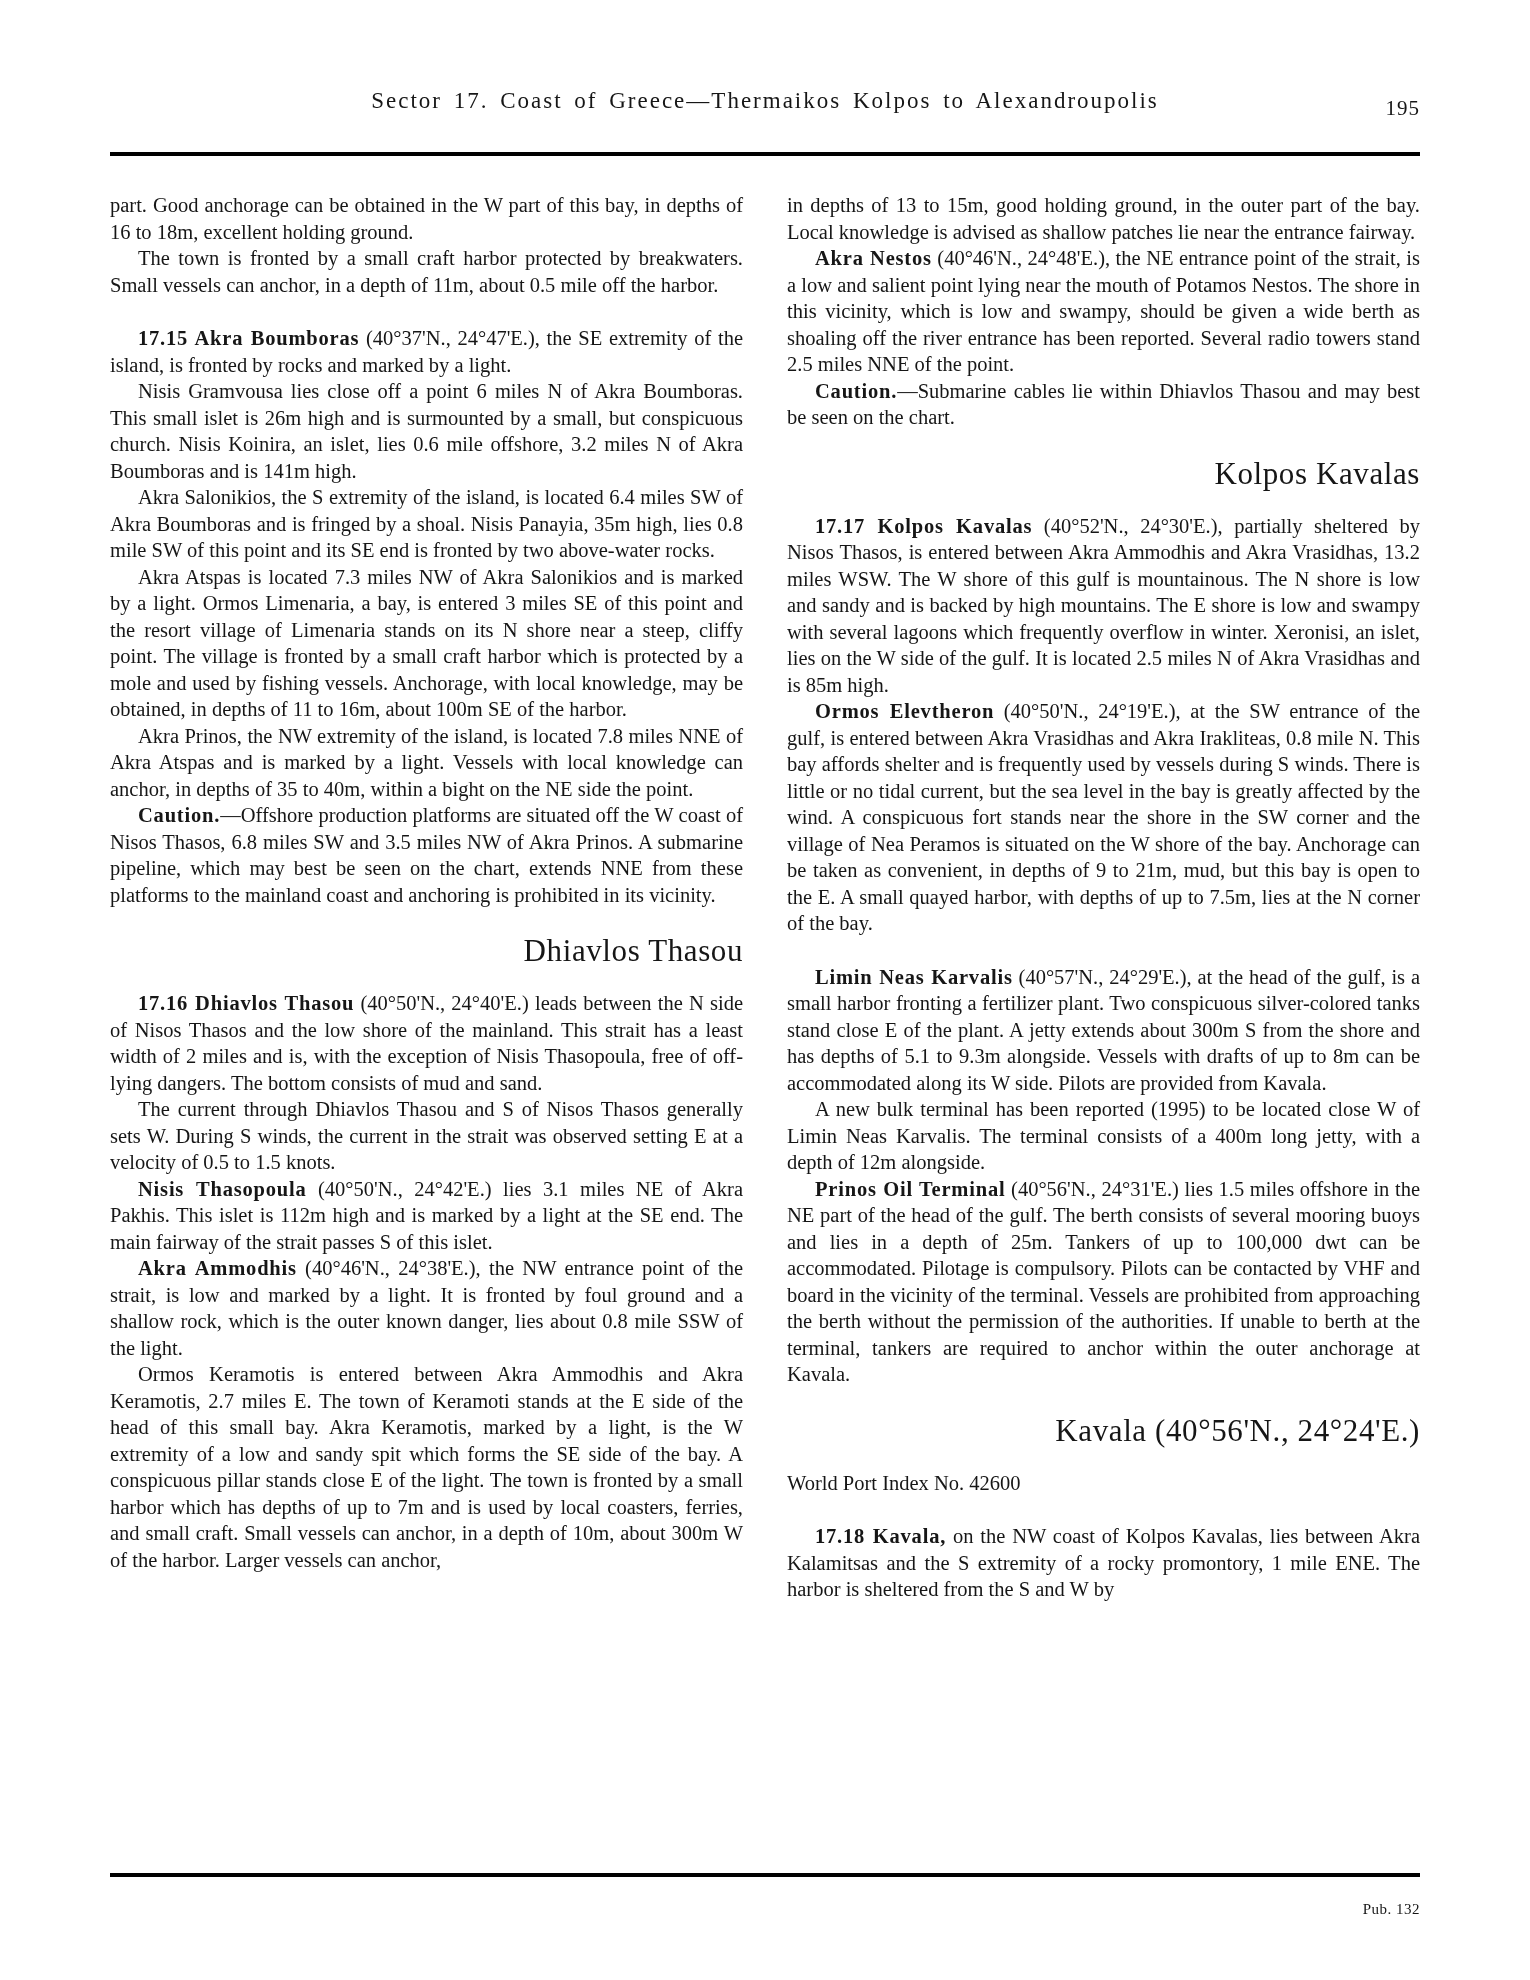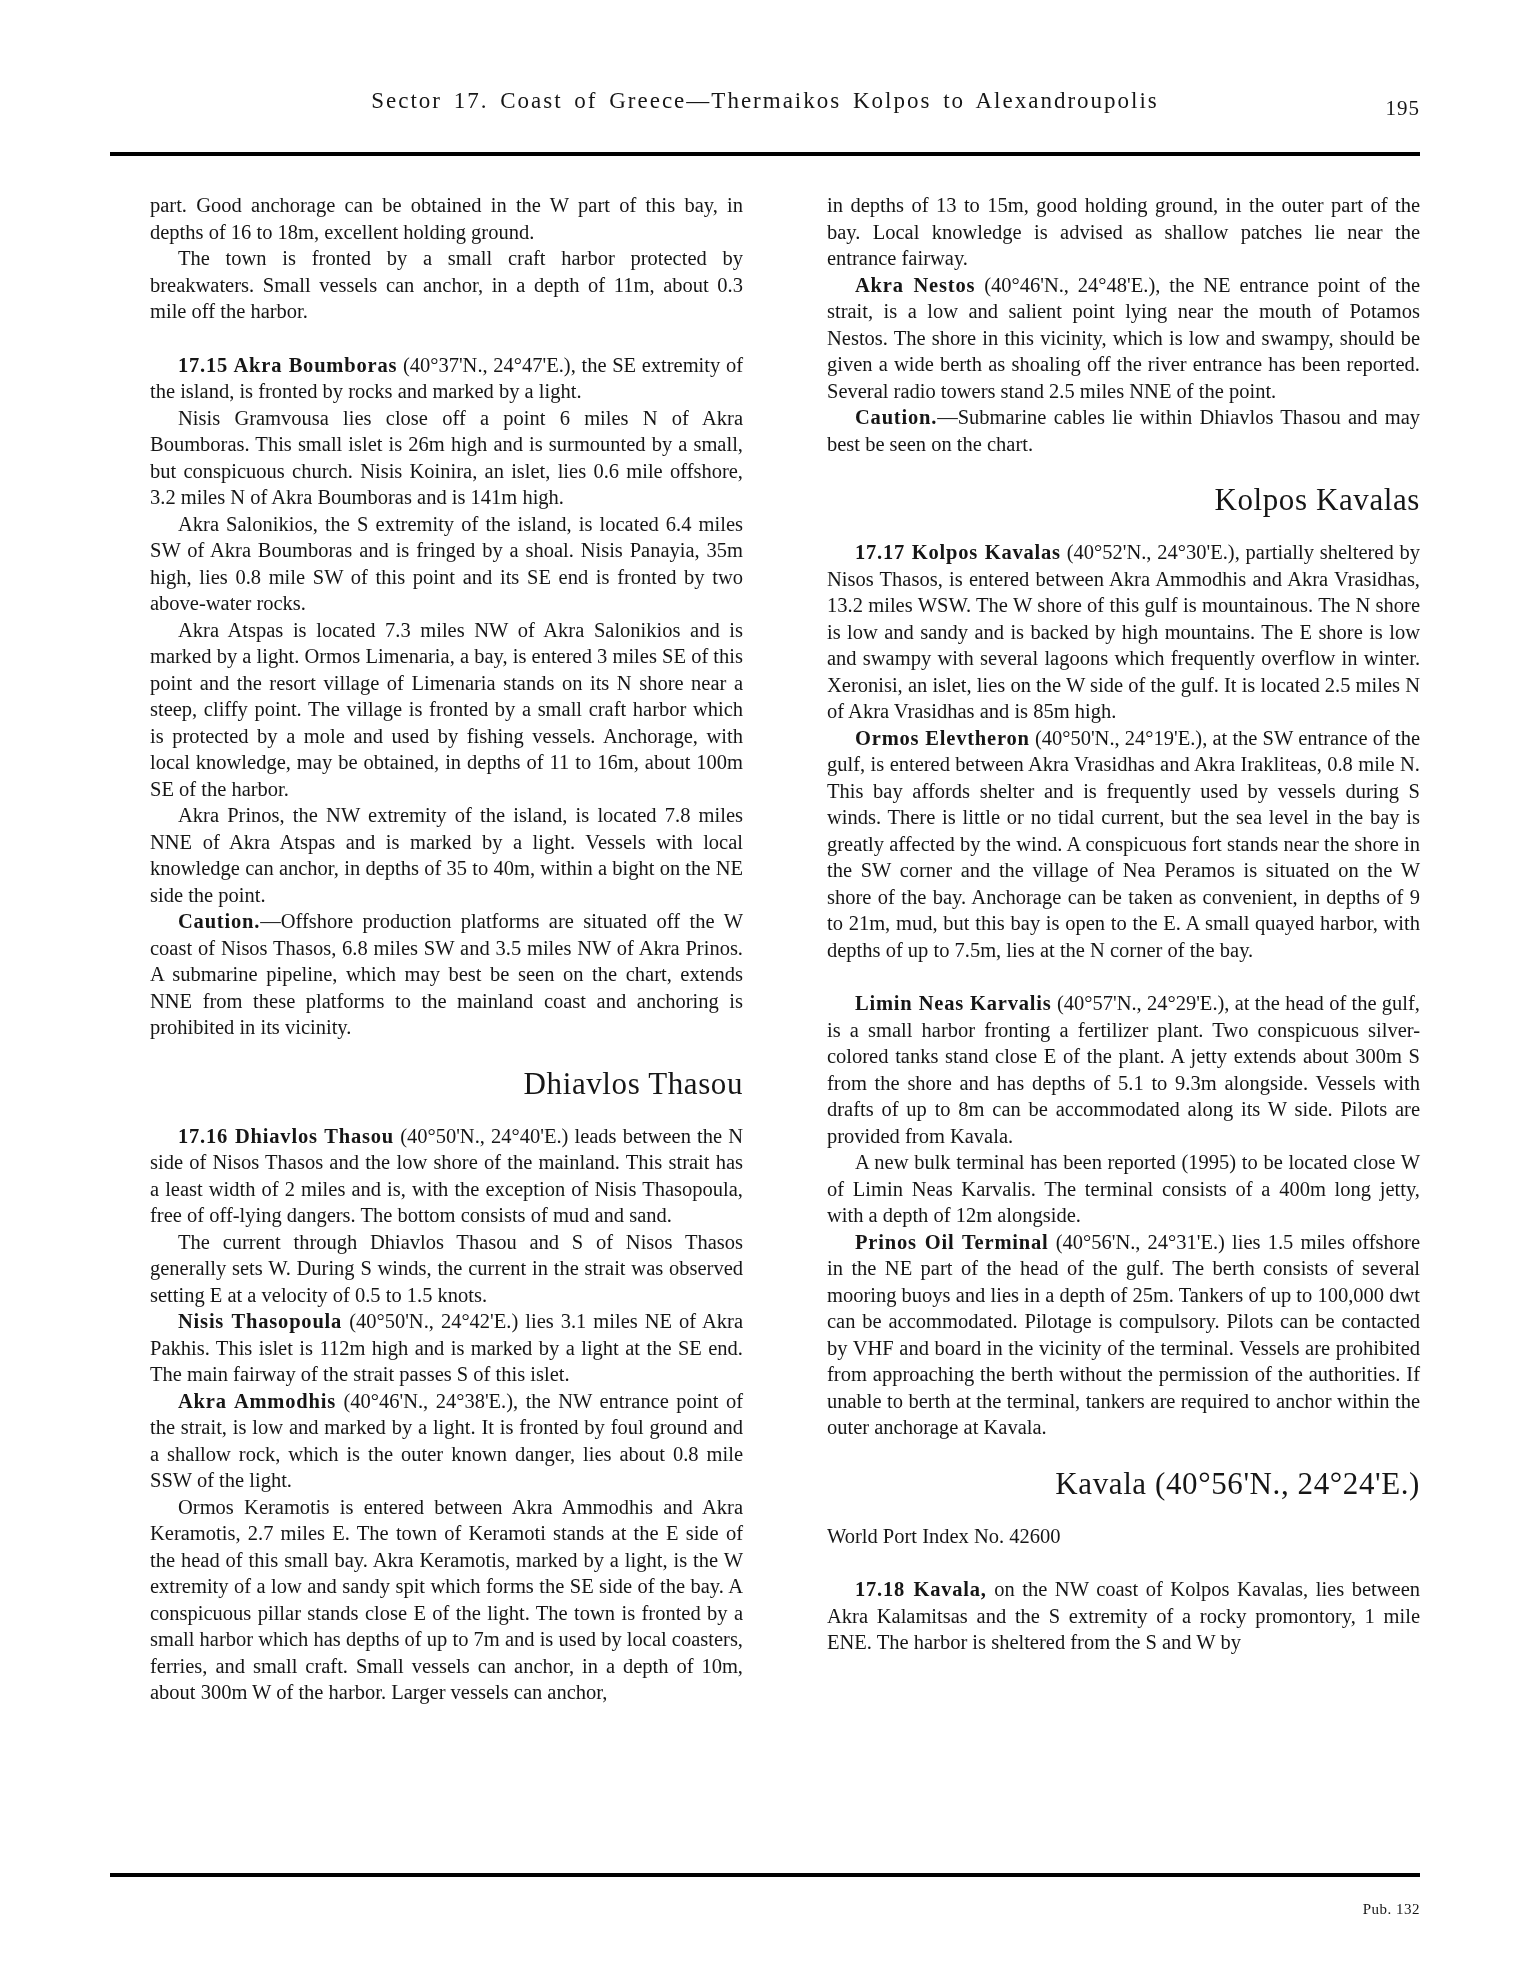--- a/index.html
+++ b/index.html
@@ -33,21 +33,21 @@
 
   .columns { display: flex; gap: 44px; margin-top: 36px; }
   .col {
     flex: 1 1 0;
     font-size: 20.5px;
     line-height: 26.5px;
     text-align: justify;
     hyphens: auto;
     -webkit-hyphens: auto;
   }
-  p.para { text-indent: 28px; margin-left: 40px; }
+  p.para { text-indent: 28px; }
   p.para.no-indent { text-indent: 0; }
   p.para.space-before { margin-top: 27px; }
   strong.feature { font-weight: bold; letter-spacing: 0.8px; }
   h2.section-heading {
     font-size: 31px;
     font-weight: normal;
     letter-spacing: 0.6px;
     line-height: 30px;
     text-align: right;
     margin: 28px 0 24px 0;
@@ -69,21 +69,21 @@
   <header class="page-header">
     <div class="header-title">Sector 17. Coast of Greece—Thermaikos Kolpos to Alexandroupolis</div>
     <div class="page-number">195</div>
   </header>
 
   <div class="rule header-rule"></div>
 
   <main class="columns">
     <div class="col">
         <p class="para no-indent"><span>part. Good anchorage can be obtained in the W part of this bay, in depths of 16 to 18m, excellent holding ground.</span></p>
-        <p class="para"><span>The town is fronted by a small craft harbor protected by breakwaters. Small vessels can anchor, in a depth of 11m, about 0.3 mile off the harbor.</span></p>
+        <p class="para"><span>The town is fronted by a small craft harbor protected by breakwaters. Small vessels can anchor, in a depth of 11m, about 0.5 mile off the harbor.</span></p>
         <p class="para space-before"><strong class="feature">17.15 Akra Boumboras</strong><span> (40°37'N., 24°47'E.), the SE extremity of the island, is fronted by rocks and marked by a light.</span></p>
         <p class="para"><span>Nisis Gramvousa lies close off a point 6 miles N of Akra Boumboras. This small islet is 26m high and is surmounted by a small, but conspicuous church. Nisis Koinira, an islet, lies 0.6 mile offshore, 3.2 miles N of Akra Boumboras and is 141m high.</span></p>
         <p class="para"><span>Akra Salonikios, the S extremity of the island, is located 6.4 miles SW of Akra Boumboras and is fringed by a shoal. Nisis Panayia, 35m high, lies 0.8 mile SW of this point and its SE end is fronted by two above-water rocks.</span></p>
         <p class="para"><span>Akra Atspas is located 7.3 miles NW of Akra Salonikios and is marked by a light. Ormos Limenaria, a bay, is entered 3 miles SE of this point and the resort village of Limenaria stands on its N shore near a steep, cliffy point. The village is fronted by a small craft harbor which is protected by a mole and used by fishing vessels. Anchorage, with local knowledge, may be obtained, in depths of 11 to 16m, about 100m SE of the harbor.</span></p>
         <p class="para"><span>Akra Prinos, the NW extremity of the island, is located 7.8 miles NNE of Akra Atspas and is marked by a light. Vessels with local knowledge can anchor, in depths of 35 to 40m, within a bight on the NE side the point.</span></p>
         <p class="para"><strong class="feature">Caution.</strong><span>—Offshore production platforms are situated off the W coast of Nisos Thasos, 6.8 miles SW and 3.5 miles NW of Akra Prinos. A submarine pipeline, which may best be seen on the chart, extends NNE from these platforms to the mainland coast and anchoring is prohibited in its vicinity.</span></p>
         <h2 class="section-heading">Dhiavlos Thasou</h2>
         <p class="para"><strong class="feature">17.16 Dhiavlos Thasou</strong><span> (40°50'N., 24°40'E.) leads between the N side of Nisos Thasos and the low shore of the mainland. This strait has a least width of 2 miles and is, with the exception of Nisis Thasopoula, free of off-lying dangers. The bottom consists of mud and sand.</span></p>
         <p class="para"><span>The current through Dhiavlos Thasou and S of Nisos Thasos generally sets W. During S winds, the current in the strait was observed setting E at a velocity of 0.5 to 1.5 knots.</span></p>
         <p class="para"><strong class="feature">Nisis Thasopoula</strong><span> (40°50'N., 24°42'E.) lies 3.1 miles NE of Akra Pakhis. This islet is 112m high and is marked by a light at the SE end. The main fairway of the strait passes S of this islet.</span></p>

